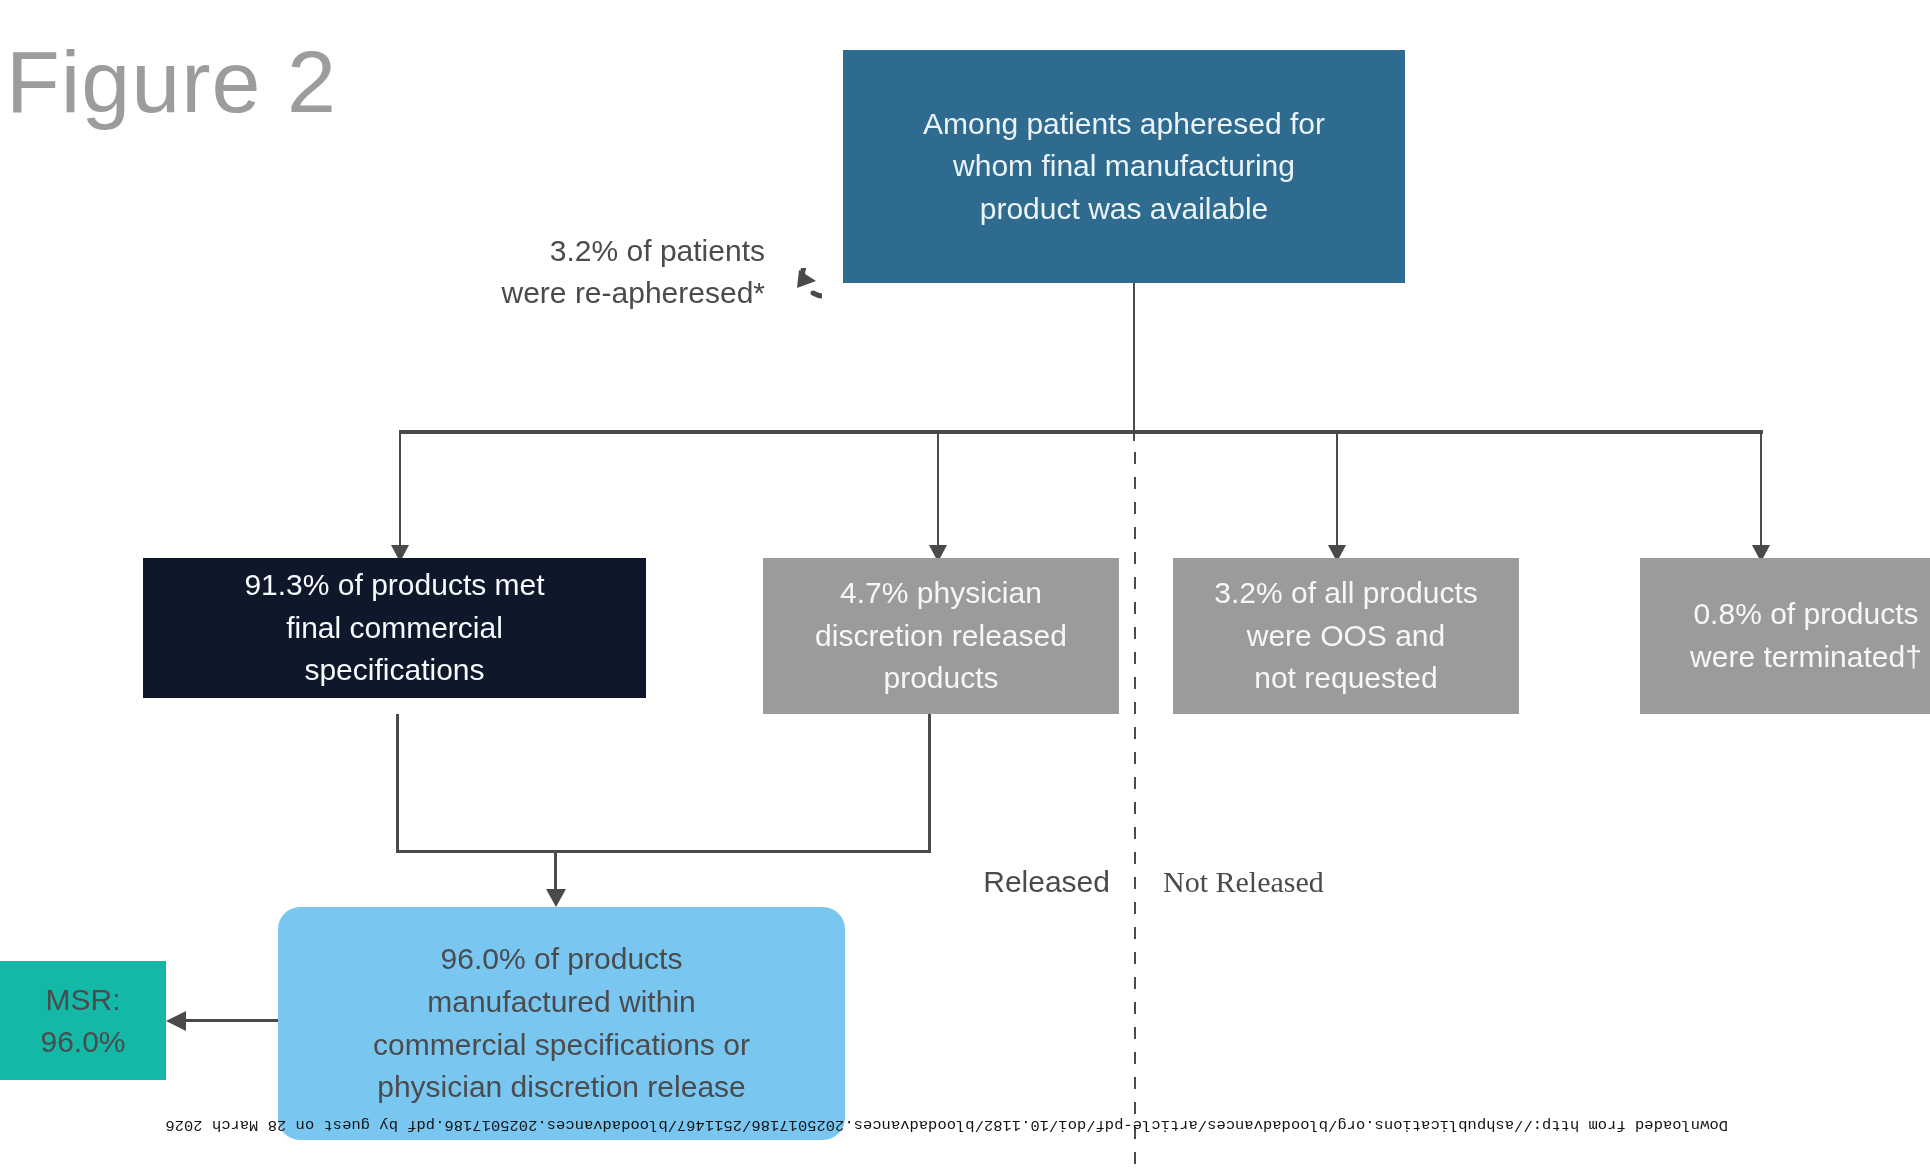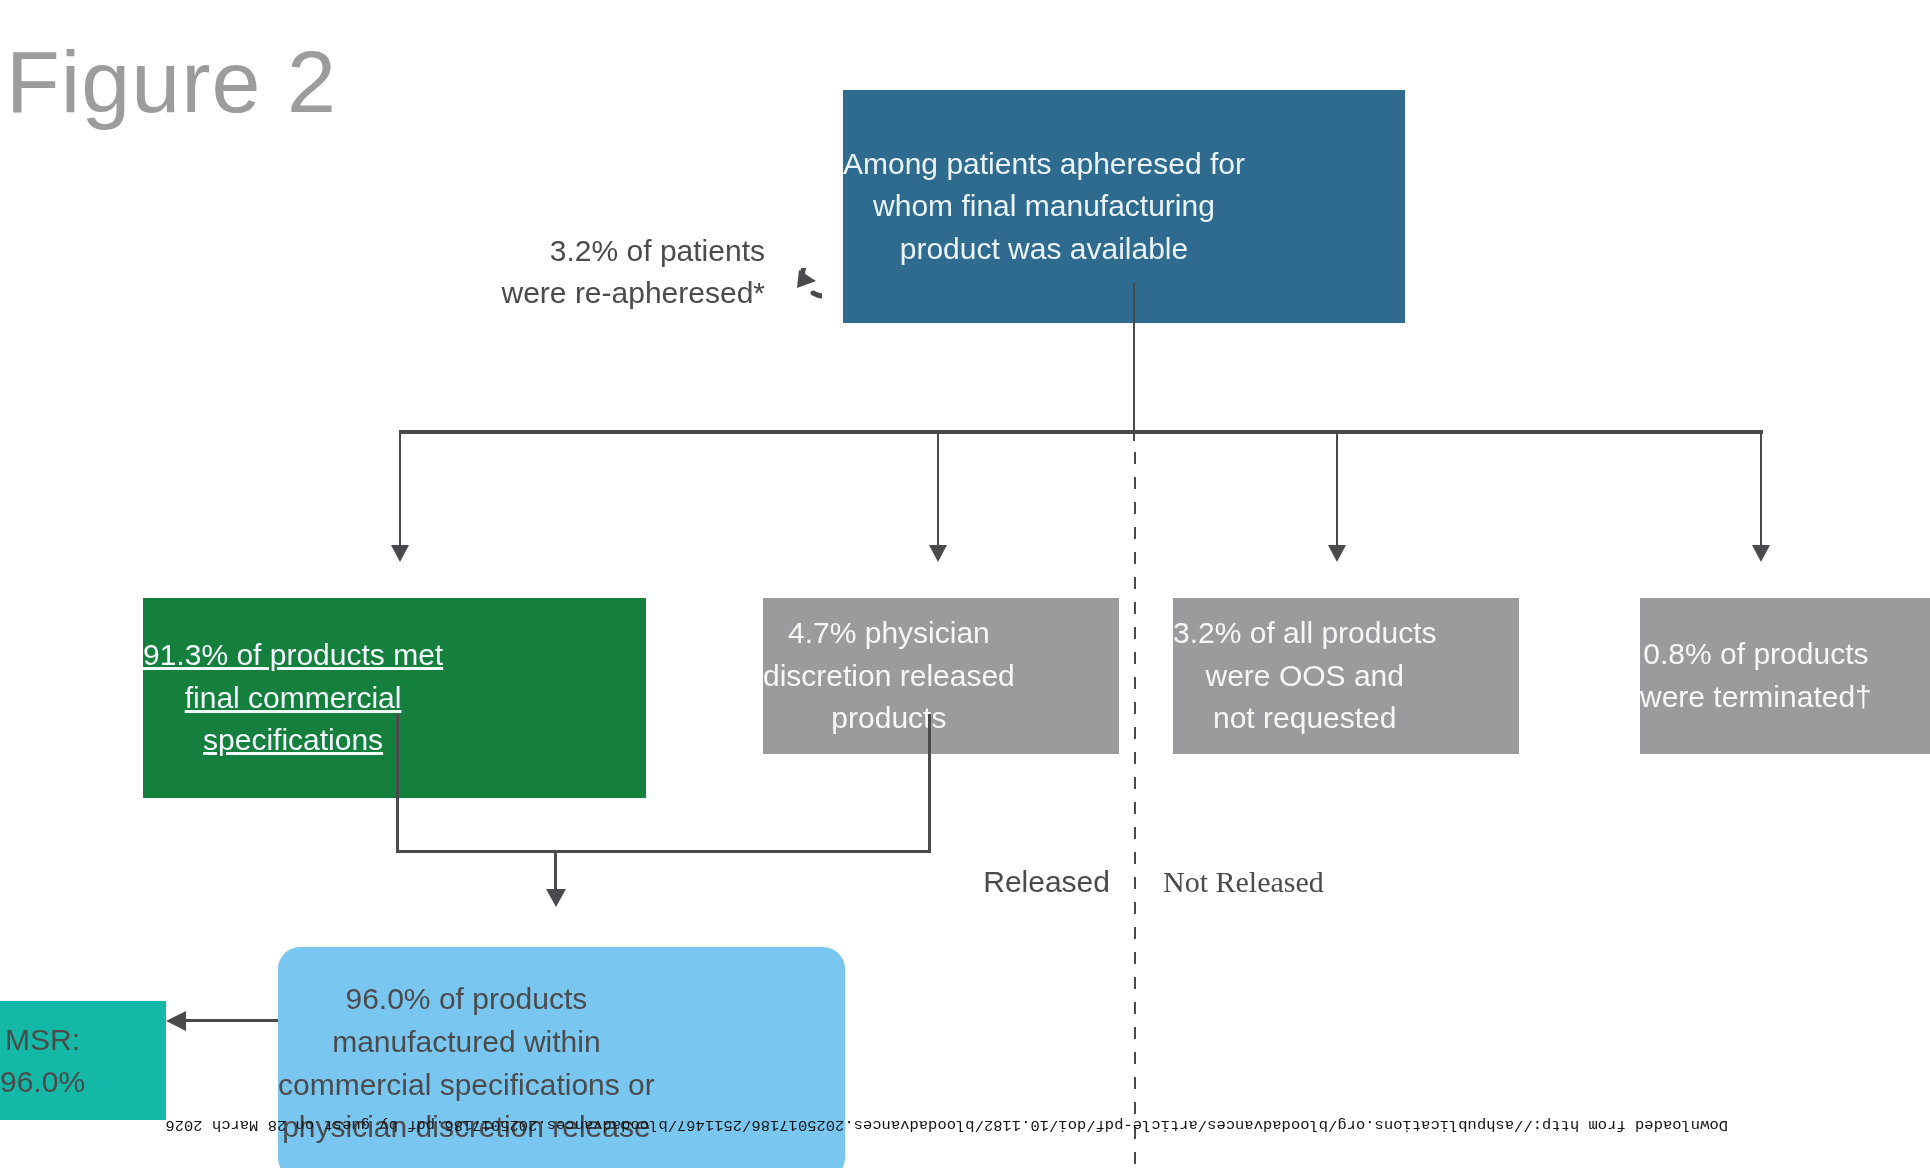--- a/index.html
+++ b/index.html
@@ -12,31 +12,31 @@
   }
   .abs{position:absolute;}
   
   .figure-title{
     left:6px;top:34px;
     font-size:88px;line-height:1.1;
     color:#9c9c9c;letter-spacing:1px;
   }
   
   .fbox{
-    display:flex;align-items:center;
+    display:flex;align-items:center;justify-content:center;
     text-align:center;white-space:pre-line;
-    font-size:30px;line-height:1.42;margin-top:40px;
+    font-size:30px;line-height:1.42;
   }
   .root-box{
     left:843px;top:50px;width:562px;height:233px;
     background:#2f6a8f;color:#eaf4fa;
   }
   .teal-box{
-    left:143px;top:558px;width:503px;height:200px;
-    background:#15803d;color:#f4fbfd;text-decoration:underline;
+    left:143px;top:558px;width:503px;height:140px;
+    background:#0f172a;color:#f4fbfd;
   }
   .gray-box{background:#9b9a9c;color:#f7f7f7;}
   .gray-box.b2{left:763px;top:558px;width:356px;height:156px;}
   .gray-box.b3{left:1173px;top:558px;width:346px;height:156px;}
   .gray-box.b4{left:1640px;top:558px;width:332px;height:156px;}
   .combined-box{
     left:278px;top:907px;width:567px;height:233px;
     background:#79c7f1;color:#4b4b4d;border-radius:22px;
   }
   .msr-box{

